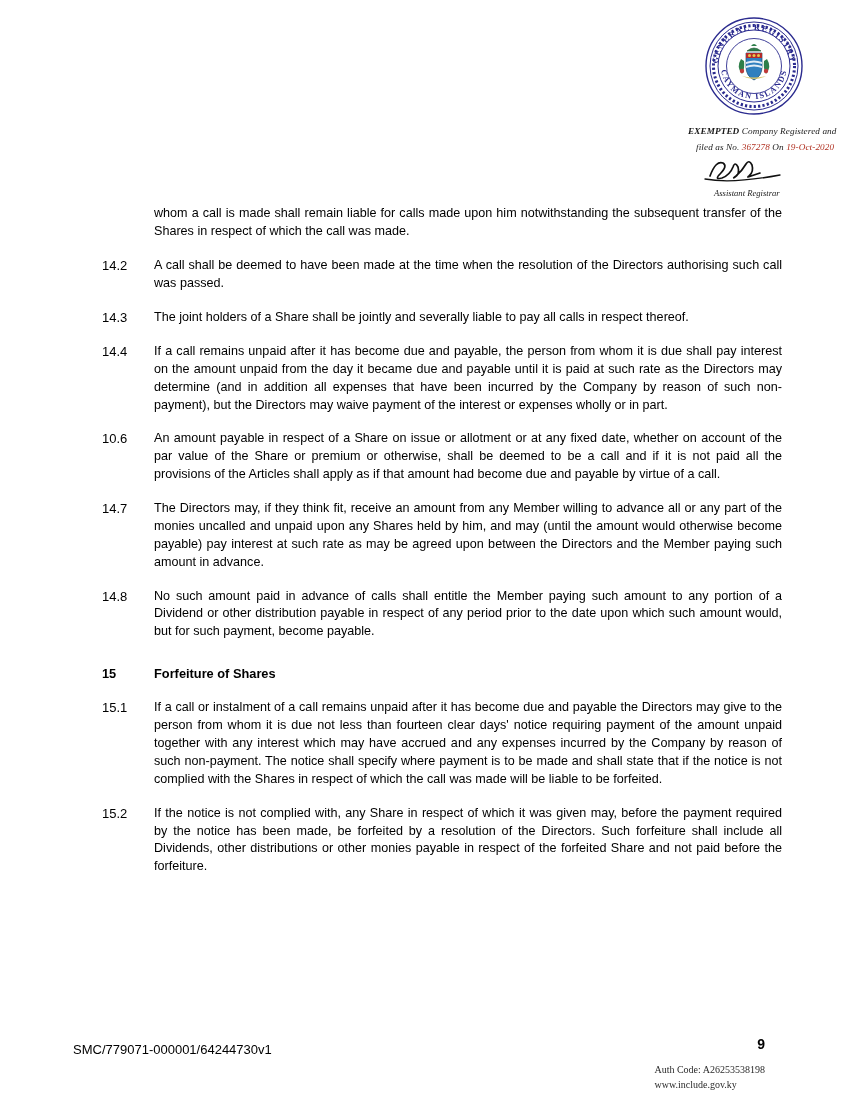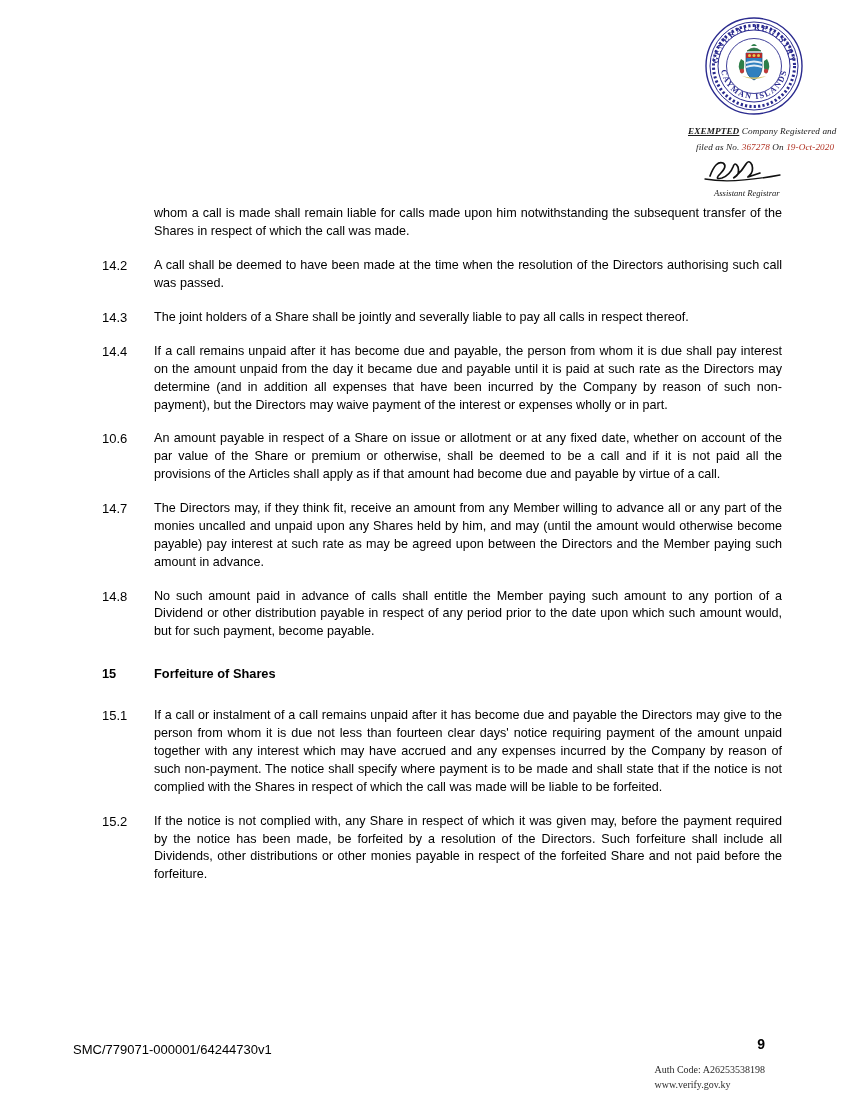--- a/index.html
+++ b/index.html
@@ -41,21 +41,20 @@
     width: 154px;
     font-family: "Liberation Serif", serif;
     font-size: 9.2px;
     font-style: italic;
     color: #1a1a1a;
     white-space: nowrap;
     letter-spacing: 0.1px;
   }
   .stamp-line1 .exempted {
     font-weight: bold;
-    text-decoration: underline;
     font-style: italic;
   }
   .stamp-line2 {
     position: absolute;
     top: 128px;
     left: 18px;
     width: 150px;
     font-family: "Liberation Serif", serif;
     font-size: 9.2px;
     font-style: italic;
@@ -111,21 +110,21 @@
     text-align: justify;
     text-justify: inter-word;
     hyphens: none;
   }
   .clause.no-num .num { width: 52px; flex: 0 0 52px; }
 
   .heading {
     display: flex;
     align-items: flex-start;
     margin-top: 24px;
-    margin-bottom: 24px;
+    margin-bottom: 16px;
     font-size: 12.8px;
     font-weight: bold;
     line-height: 1.42;
   }
   .heading .num {
     width: 52px;
     flex: 0 0 52px;
   }
   .heading .txt { flex: 1 1 auto; }
 
@@ -276,16 +275,16 @@
     </div>
 
   </div>
 
   <div class="footer-ref">SMC/779071-000001/64244730v1</div>
 
   <div class="footer-page">9</div>
 
   <div class="footer-auth">
     <div>Auth Code: A26253538198</div>
-    <div>www.verify.gov.ky</div>
+    <div>www.include.gov.ky</div>
   </div>
 
 </div>
 
 </body></html>

